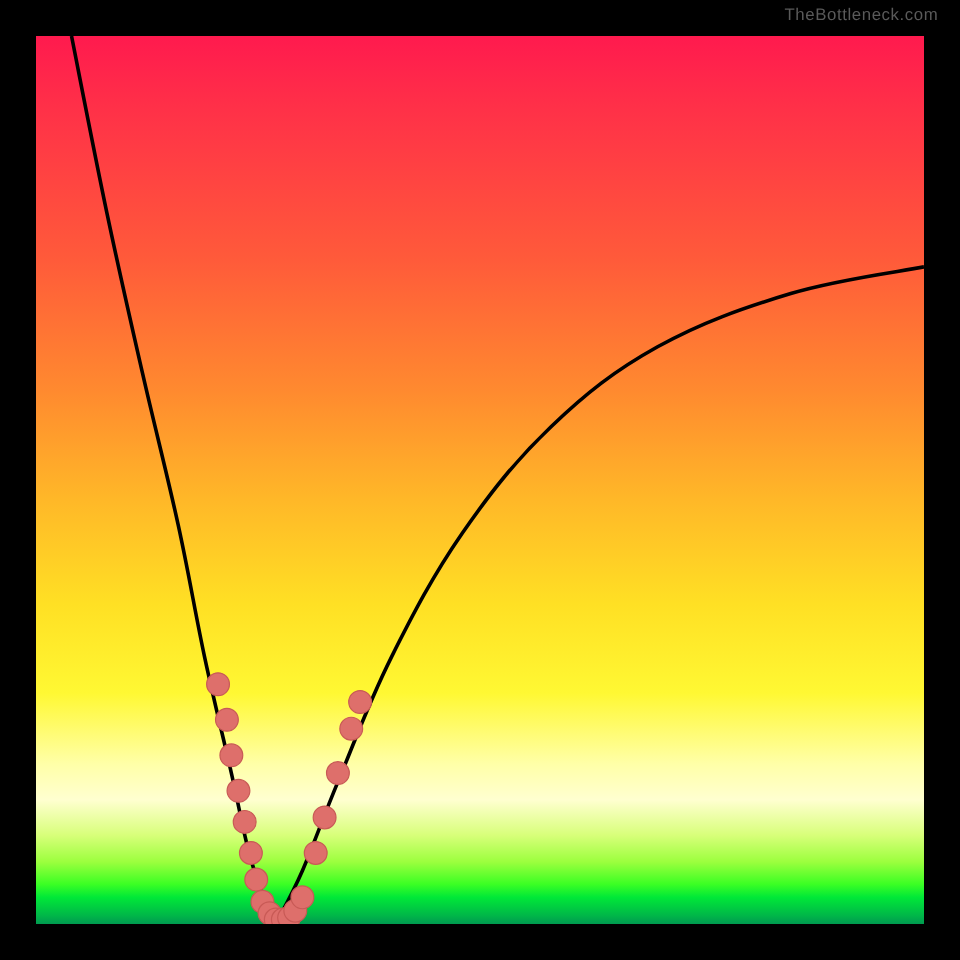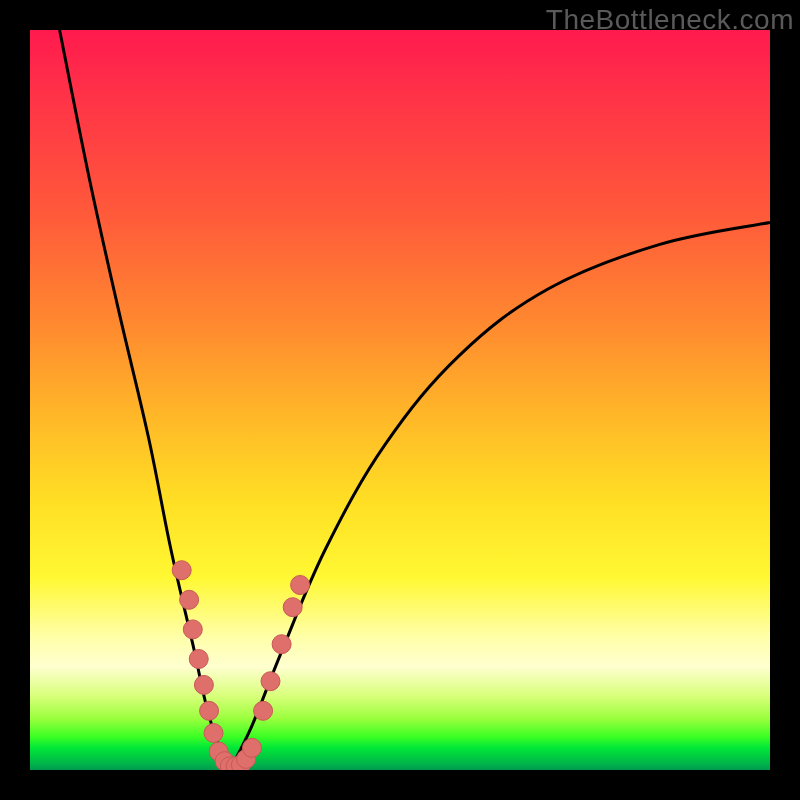--- a/index.html
+++ b/index.html
@@ -42,23 +42,23 @@
       #3cff24 95.5%,
       #00e838 97%,
       #00d040 98%,
       #00b848 99%,
       #009a50 100%
     );
   }
   .watermark {
     position: absolute;
     top: 4px;
-    right: 6px;
+    right: 18px;
     color: #5a5a5a;
-    font-size: 28px;
+    font-size: 14px;
     font-weight: 500;
     letter-spacing: 0.5px;
     user-select: none;
   }
   svg.curves {
     position: absolute;
     top: 0;
     left: 0;
   }
 </style>

